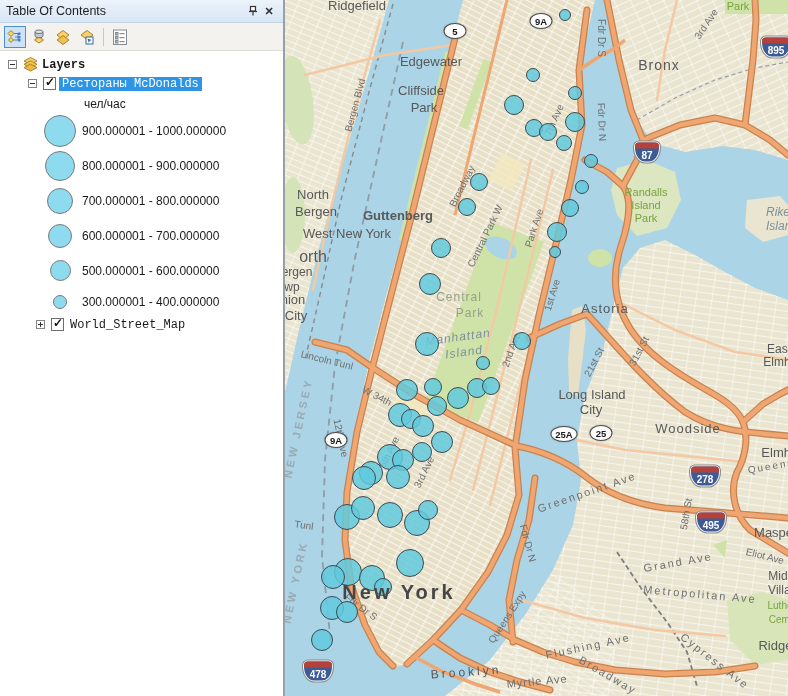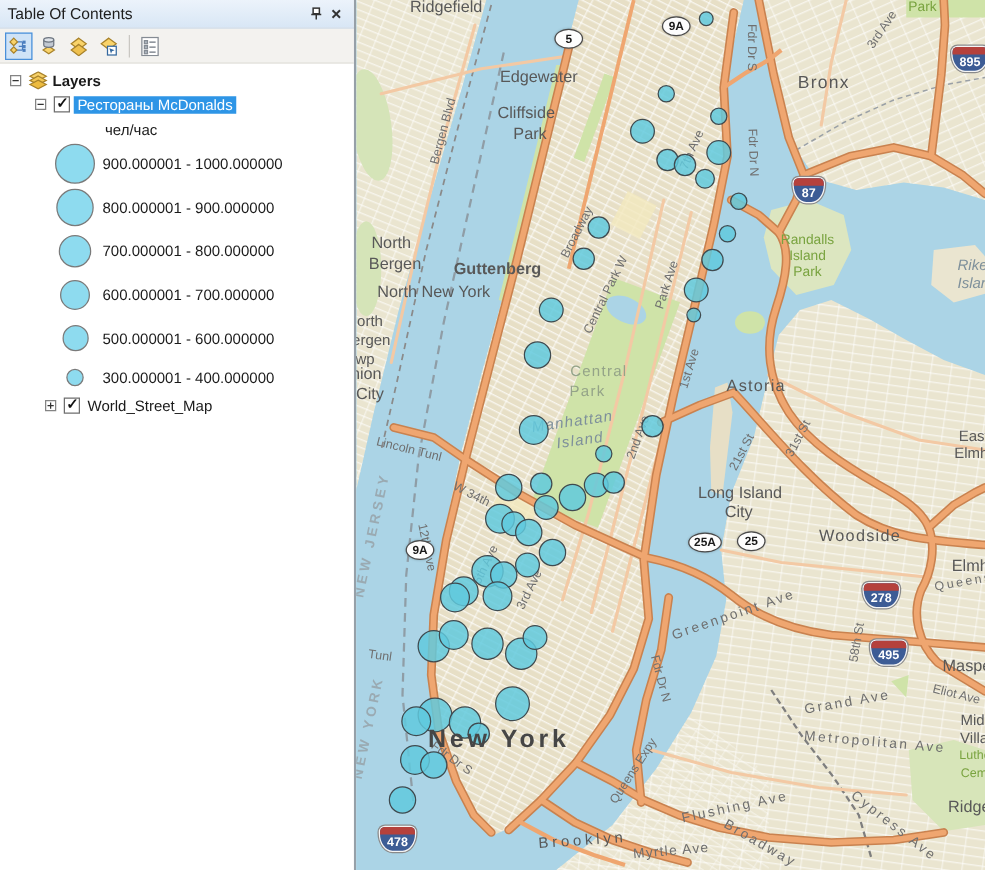--- a/index.html
+++ b/index.html
@@ -15,21 +15,21 @@
   .tbtn.sel{background:#CFE3F7;border:1px solid #4A90D9;}
   .tsep{width:1px;height:18px;background:#C9C7C2;margin:0 3px;}
   .toc-tree{flex:1;background:#fff;padding-top:4px;font-size:12px;color:#1A1A1A;position:relative;}
   .trow{display:flex;align-items:center;height:19px;}
   .exp{width:9px;height:9px;border:1px solid #848484;background:#fff;flex:none;position:relative;cursor:pointer;}
   .exp::before,.exp::after{content:"";position:absolute;background:#333;}
   .exp::before{left:1px;right:1px;top:3px;height:1px;}
   .exp.plus::after{top:1px;bottom:1px;left:3px;width:1px;}
   .cb{width:13px;height:13px;border:1px solid #6E6E6E;background:#fff;flex:none;position:relative;cursor:pointer;}
   .cb::after{content:"✓";position:absolute;left:1px;top:-3px;font-size:12px;font-weight:bold;color:#111;}
-  .lbl{padding:0 3px;white-space:nowrap;}
+  .lbl{padding:0 3px;white-space:nowrap;font-family:Liberation Mono, monospace;}
   .lbl.bold{font-weight:bold;}
   .lbl.hl{background:#2E95E6;color:#fff;}
   .leg-row{display:flex;align-items:center;height:35px;}
   .leg-row:nth-child(6){height:27px;}
   .leg-row:nth-child(n+7){height:21px;}
   .leg-sym{width:44px;margin-left:38px;display:flex;align-items:center;justify-content:center;flex:none;}
   .leg-circle{background:#8EDBEF;border:1px solid #7A7A7A;border-radius:50%;}
   .leg-label{color:#1A1A1A;}
   .field-row{height:18px;display:flex;align-items:center;padding-left:84px;margin-top:2px;}
   
@@ -298,22 +298,22 @@
     </svg>
 
     <div id="mlabels">
         <div class="mlabel c-p" style="left: 72px; top: 5px; font-size: 13px; transform: translate(-50%, -50%) rotate(0deg);">Ridgefield</div>
         <div class="mlabel c-p" style="left: 146px; top: 61px; font-size: 13px; transform: translate(-50%, -50%) rotate(0deg);">Edgewater</div>
         <div class="mlabel c-p" style="left: 136px; top: 90px; font-size: 13px; transform: translate(-50%, -50%) rotate(0deg);">Cliffside</div>
         <div class="mlabel c-p" style="left: 139px; top: 107px; font-size: 13px; transform: translate(-50%, -50%) rotate(0deg);">Park</div>
         <div class="mlabel c-p" style="left: 28px; top: 194px; font-size: 13px; transform: translate(-50%, -50%) rotate(0deg);">North</div>
         <div class="mlabel c-p" style="left: 31px; top: 211px; font-size: 13px; transform: translate(-50%, -50%) rotate(0deg);">Bergen</div>
         <div class="mlabel c-p" style="left: 113px; top: 215px; font-size: 13px; transform: translate(-50%, -50%) rotate(0deg); font-weight: bold;">Guttenberg</div>
-        <div class="mlabel c-p" style="left: 62px; top: 233px; font-size: 13px; transform: translate(-50%, -50%) rotate(0deg);">North New York</div>
-        <div class="mlabel c-p" style="left: 11px; top: 257px; font-size: 12px; transform: translate(-50%, -50%) rotate(0deg);">orth</div>
+        <div class="mlabel c-p" style="left: 62px; top: 233px; font-size: 13px; transform: translate(-50%, -50%) rotate(0deg);">West New York</div>
+        <div class="mlabel c-p" style="left: 28px; top: 257px; font-size: 16px; transform: translate(-50%, -50%) rotate(0deg);">orth</div>
         <div class="mlabel c-p" style="left: 12px; top: 272px; font-size: 12px; transform: translate(-50%, -50%) rotate(0deg);">ergen</div>
         <div class="mlabel c-p" style="left: 7px; top: 287px; font-size: 12px; transform: translate(-50%, -50%) rotate(0deg);">wp</div>
         <div class="mlabel c-p" style="left: 8px; top: 299px; font-size: 13px; transform: translate(-50%, -50%) rotate(0deg);">nion</div>
         <div class="mlabel c-p" style="left: 11px; top: 315px; font-size: 13px; transform: translate(-50%, -50%) rotate(0deg);">City</div>
         <div class="mlabel c-p" style="left: 374px; top: 65px; font-size: 14px; letter-spacing: 1px; transform: translate(-50%, -50%) rotate(0deg);">Bronx</div>
         <div class="mlabel c-p" style="left: 320px; top: 308px; font-size: 13px; letter-spacing: 1px; transform: translate(-50%, -50%) rotate(0deg);">Astoria</div>
         <div class="mlabel c-p" style="left: 307px; top: 394px; font-size: 13px; transform: translate(-50%, -50%) rotate(0deg);">Long Island</div>
         <div class="mlabel c-p" style="left: 306px; top: 409px; font-size: 13px; transform: translate(-50%, -50%) rotate(0deg);">City</div>
         <div class="mlabel c-p" style="left: 403px; top: 428px; font-size: 13px; letter-spacing: 1px; transform: translate(-50%, -50%) rotate(0deg);">Woodside</div>
         <div class="mlabel c-p" style="left: 494px; top: 532px; font-size: 13px; transform: translate(-50%, -50%) rotate(0deg);">Maspeth</div>
@@ -322,21 +322,21 @@
         <div class="mlabel c-p" style="left: 502px; top: 362px; font-size: 12px; transform: translate(-50%, -50%) rotate(0deg);">Elmhurst</div>
         <div class="mlabel c-p" style="left: 506px; top: 645px; font-size: 13px; transform: translate(-50%, -50%) rotate(0deg);">Ridgewood</div>
         <div class="mlabel c-p" style="left: 501px; top: 576px; font-size: 12px; transform: translate(-50%, -50%) rotate(0deg);">Middle</div>
         <div class="mlabel c-p" style="left: 501px; top: 590px; font-size: 12px; transform: translate(-50%, -50%) rotate(0deg);">Village</div>
         <div class="mlabel c-p" style="left: 181px; top: 672px; font-size: 12px; letter-spacing: 3px; transform: translate(-50%, -50%) rotate(-4deg);">Brooklyn</div>
         <div class="mlabel c-i" style="left: 498px; top: 212px; font-size: 12px; transform: translate(-50%, -50%) rotate(0deg);">Rikers</div>
         <div class="mlabel c-i" style="left: 497px; top: 226px; font-size: 12px; transform: translate(-50%, -50%) rotate(0deg);">Island</div>
         <div class="mlabel c-g" style="left: 361px; top: 192px; font-size: 11px; transform: translate(-50%, -50%) rotate(0deg);">Randalls</div>
         <div class="mlabel c-g" style="left: 361px; top: 205px; font-size: 11px; transform: translate(-50%, -50%) rotate(0deg);">Island</div>
         <div class="mlabel c-g" style="left: 361px; top: 218px; font-size: 11px; transform: translate(-50%, -50%) rotate(0deg);">Park</div>
-        <div class="mlabel c-g2" style="left: 194px; top: 297px; font-size: 12px; transform: translate(-50%, -50%) rotate(0deg);">Central</div>
+        <div class="mlabel c-g2" style="left: 174px; top: 297px; font-size: 12px; transform: translate(-50%, -50%) rotate(0deg);">Central</div>
         <div class="mlabel c-g2" style="left: 185px; top: 313px; font-size: 12px; transform: translate(-50%, -50%) rotate(0deg);">Park</div>
         <div class="mlabel c-i" style="left: 173px; top: 337px; font-size: 12px; letter-spacing: 1px; transform: translate(-50%, -50%) rotate(-8deg);">Manhattan</div>
         <div class="mlabel c-i" style="left: 179px; top: 352px; font-size: 12px; letter-spacing: 1px; transform: translate(-50%, -50%) rotate(-8deg);">Island</div>
         <div class="mlabel c-g" style="left: 453px; top: 6px; font-size: 11px; transform: translate(-50%, -50%) rotate(0deg);">Park</div>
         <div class="mlabel c-g" style="left: 495px; top: 605px; font-size: 10px; transform: translate(-50%, -50%) rotate(0deg);">Luthe</div>
         <div class="mlabel c-g" style="left: 497px; top: 619px; font-size: 10px; transform: translate(-50%, -50%) rotate(0deg);">Ceme</div>
         <div class="mlabel c-s" style="left: 70px; top: 105px; font-size: 10px; transform: translate(-50%, -50%) rotate(-75deg);">Bergen Blvd</div>
         <div class="mlabel c-s" style="left: 177px; top: 186px; font-size: 10px; transform: translate(-50%, -50%) rotate(-63deg);">Broadway</div>
         <div class="mlabel c-s" style="left: 200px; top: 236px; font-size: 10px; transform: translate(-50%, -50%) rotate(-64deg);">Central Park W</div>
         <div class="mlabel c-s" style="left: 249px; top: 228px; font-size: 10px; transform: translate(-50%, -50%) rotate(-72deg);">Park Ave</div>

